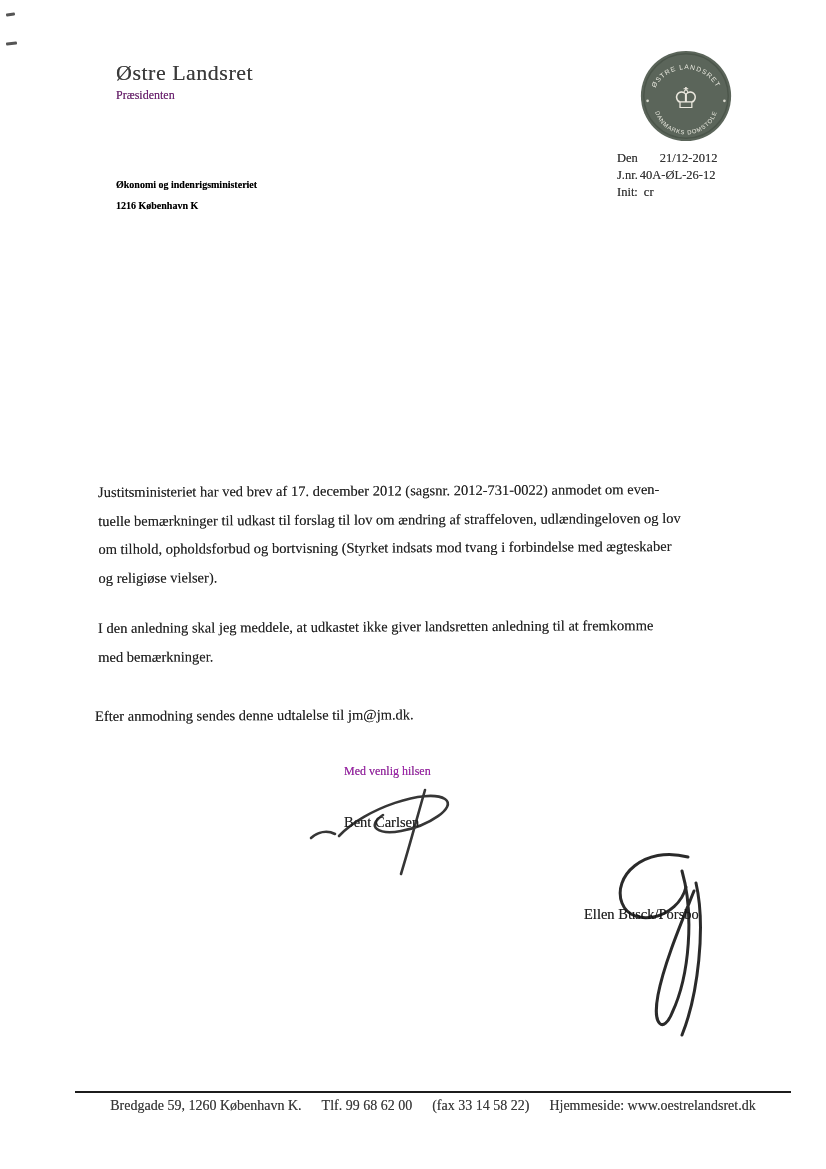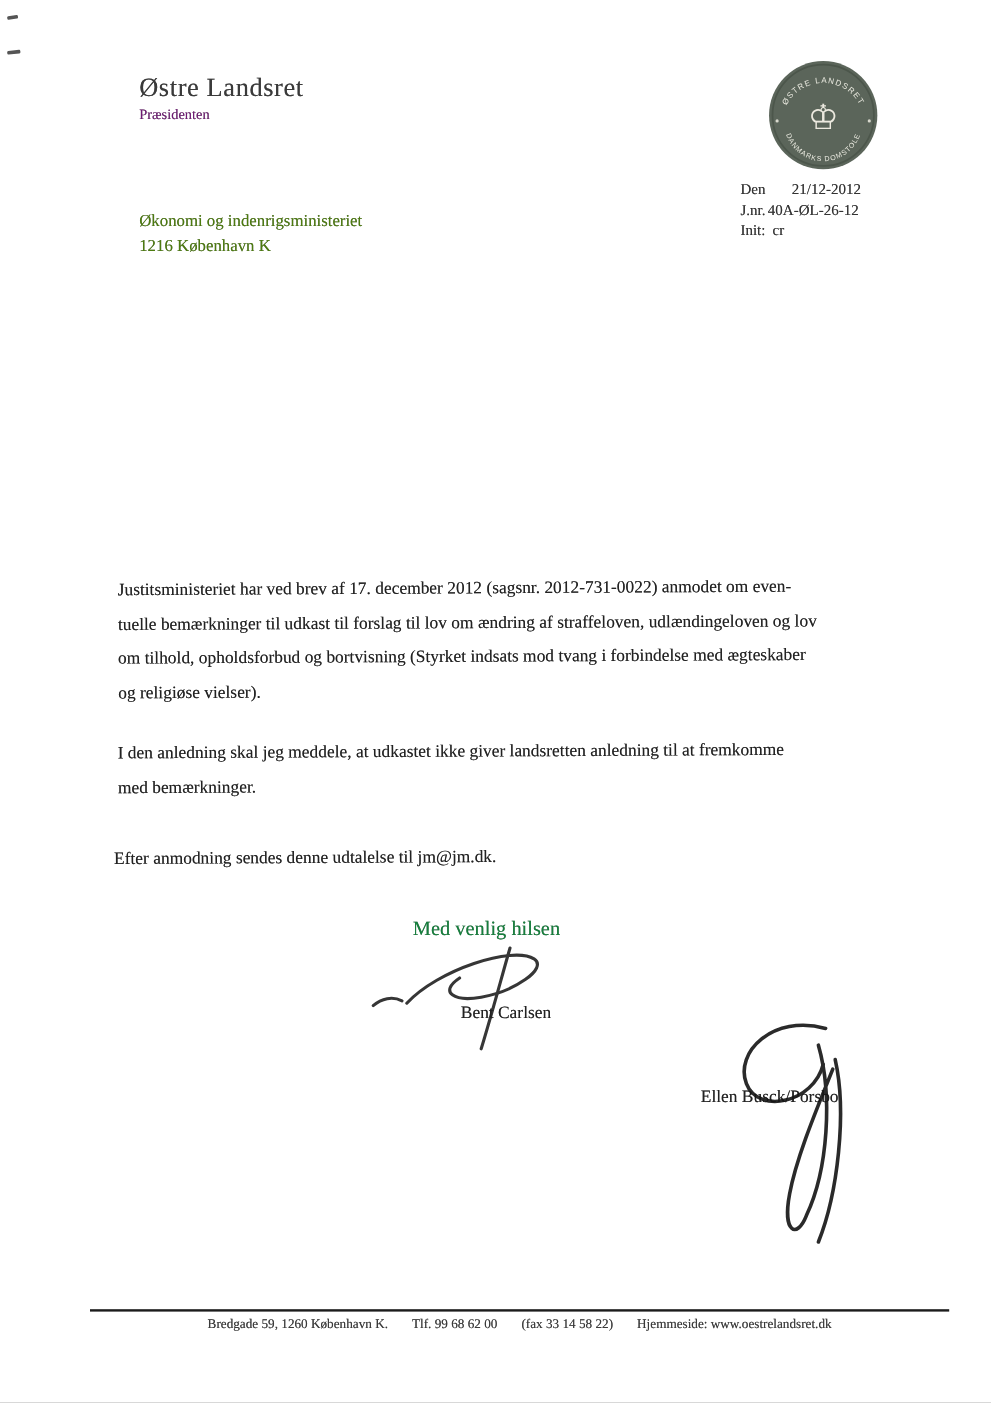--- a/index.html
+++ b/index.html
@@ -9,26 +9,26 @@
     font-family:"Liberation Serif","DejaVu Serif",serif;
     color:#2b2b2b;
   }
   .abs{position:absolute;}
   .scan-text{text-shadow:0 0 .5px rgba(20,20,20,.55);}
   .sender-name{font-size:22px;letter-spacing:.5px;color:#3a3a3a;}
   .sender-title{font-size:12px;color:#701a75;text-align:right;}
   .meta{font-size:12.5px;line-height:17px;color:#333;}
   .meta-row{display:flex;}
   .meta-row .lbl{display:inline-block;}
-  .recipient{font-size:14px;line-height:21px;color:#4d7c0f;}
+  .recipient{font-size:10px;line-height:21px;color:#000000;font-weight:bold;}
   .body-block{font-size:14.5px;line-height:28.5px;white-space:nowrap;color:#222;transform:rotate(-0.3deg);transform-origin:left top;}
-  .salutation{font-size:17px;color:#15803d;}
+  .salutation{font-size:12px;color:#a21caf;}
   .signer{font-size:14.5px;color:#222;}
   .footer-rule{background:#1c1c1c;height:2px;}
-  .footer-row{display:flex;justify-content:center;gap:20px;font-size:11px;color:#3a3a3a;align-items:center;}
+  .footer-row{display:flex;justify-content:center;gap:20px;font-size:14px;color:#3a3a3a;align-items:center;}
   .artifact{background:#555;border-radius:1px;}
   svg{display:block;}
   .seal-text{font-family:"Liberation Sans","DejaVu Sans",sans-serif;}
 </style>
 </head>
 <body>
 
 <div class="page">
 
   <div class="abs artifact" style="left:6px;top:13px;width:9px;height:3px;transform:rotate(-8deg);"></div>
@@ -97,21 +97,21 @@
 
   <div class="abs" style="left:303px;top:786px;">
     <svg width="175" height="95" viewBox="0 0 175 95">
       <g fill="none" stroke="#1b1b1b" stroke-width="2.6" stroke-linecap="round" opacity="0.88">
         <path d="M 8 52 C 15 46, 24 44, 32 48"></path>
         <path d="M 36 50 C 62 22, 124 2, 142 13 C 154 21, 126 40, 98 45 C 76 49, 62 41, 80 29"></path>
         <path d="M 122 4 C 114 32, 106 62, 98 88"></path>
       </g>
     </svg>
   </div>
-  <div class="abs signer scan-text" style="left:344px;top:836px;margin-left:40px;">Bent Carlsen</div>
+  <div class="abs signer scan-text" style="left:344px;top:814px;">Bent Carlsen</div>
 
   <div class="abs signer scan-text" style="left:584px;top:906px;">Ellen Busck/Porsbo</div>
   <div class="abs" style="left:596px;top:843px;">
     <svg width="130" height="205" viewBox="0 0 130 205">
       <g fill="none" stroke="#141414" stroke-width="3" stroke-linecap="round" opacity="0.9">
         <path d="M 92 14 C 48 2, 16 34, 26 60 C 36 86, 82 76, 90 44"></path>
         <path d="M 86 28 C 98 70, 94 132, 76 170 C 68 190, 56 184, 62 152 C 68 120, 86 78, 98 48"></path>
         <path d="M 100 40 C 110 84, 102 152, 86 192"></path>
       </g>
     </svg>

